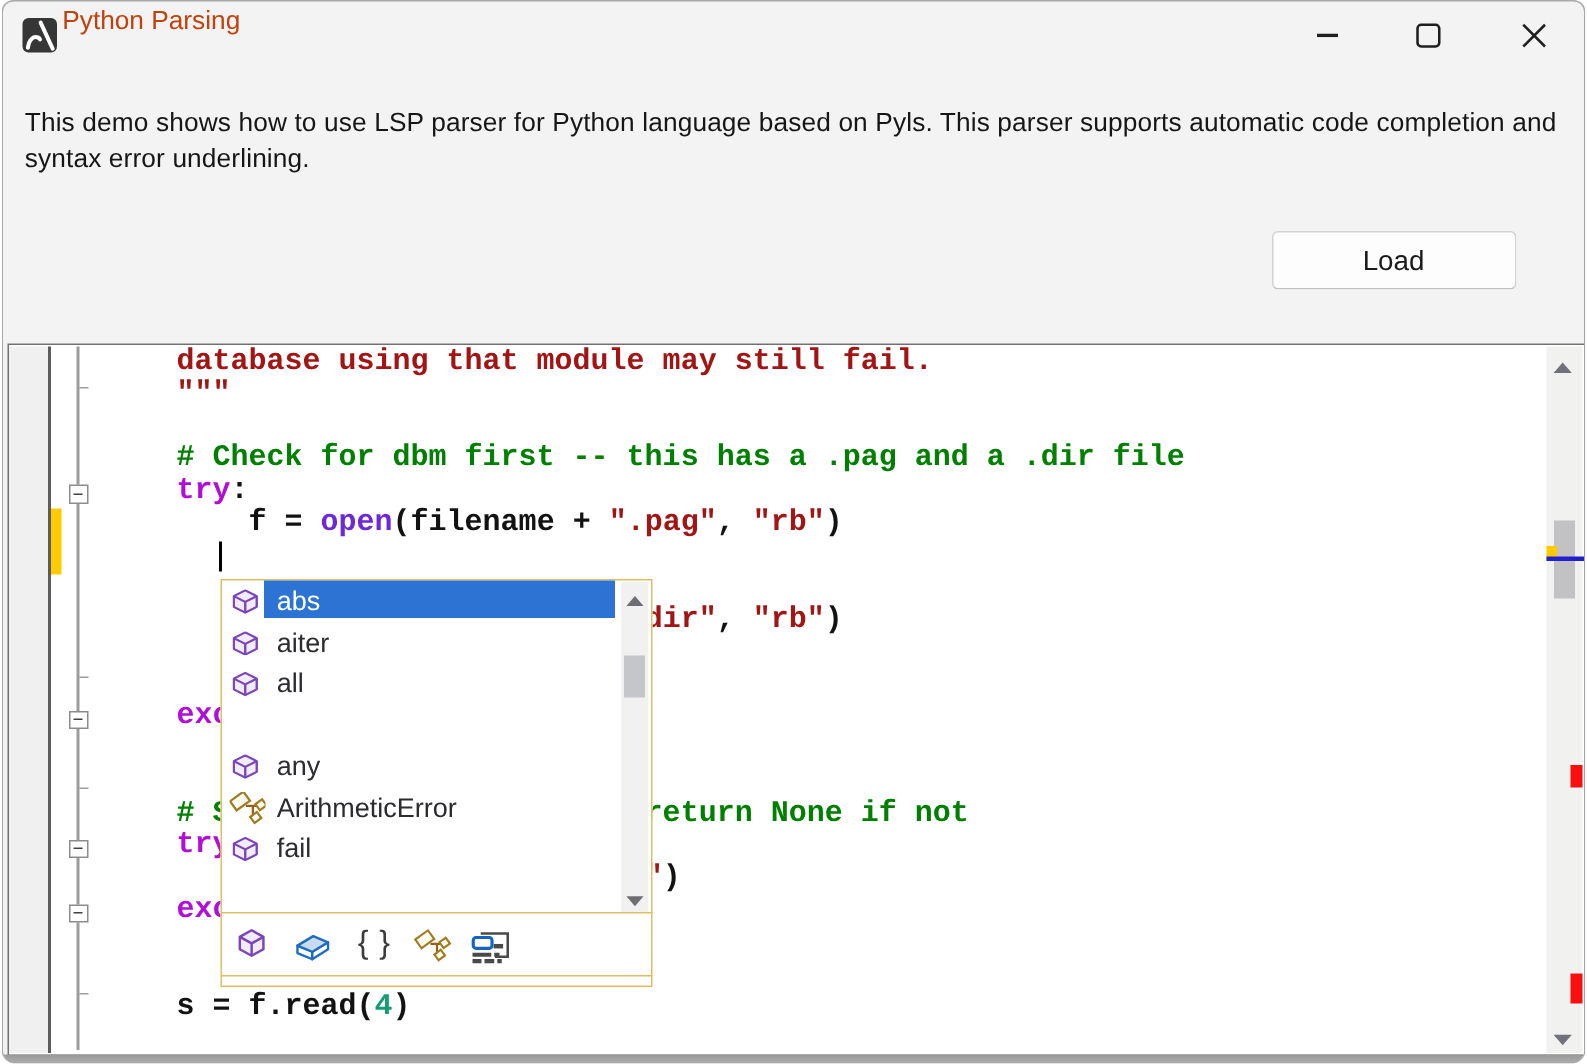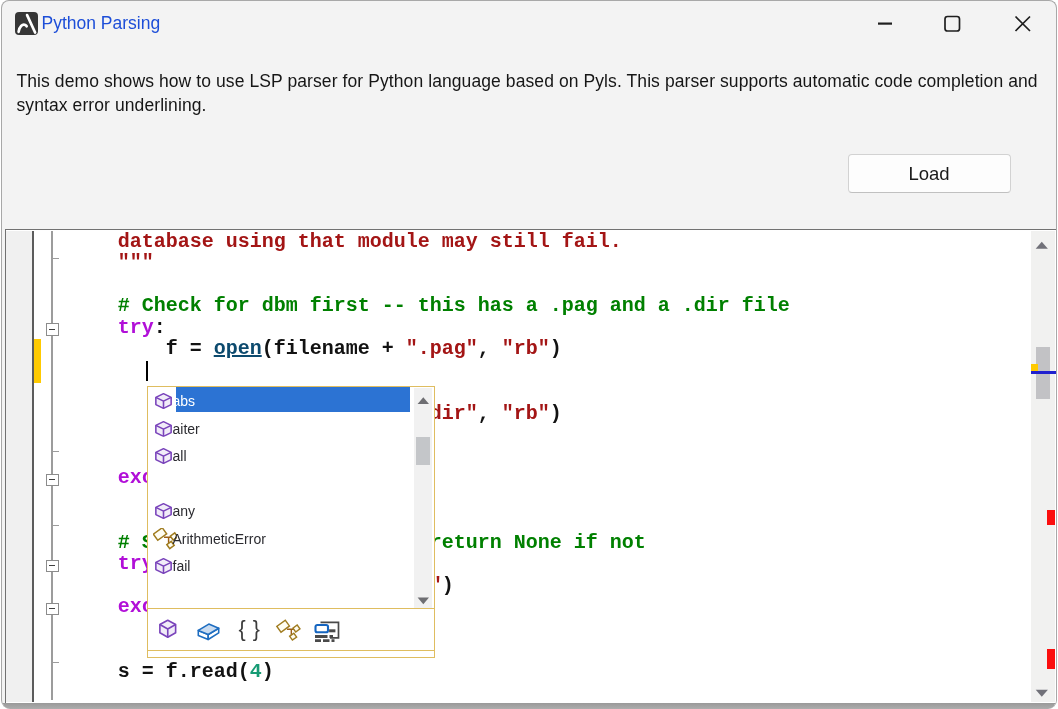--- a/index.html
+++ b/index.html
@@ -4,21 +4,21 @@
 <style>
   * { margin:0; padding:0; box-sizing:border-box; }
   html,body { width:1058px; height:709px; background:#fff; overflow:hidden;
     font-family:"Liberation Sans", sans-serif; }
   #win { position:absolute; left:0.5px; top:0; width:1056px; height:709px;
     background:#f3f3f3; border:1.5px solid #a8a8a8; border-bottom:none;
     border-radius:8px 8px 9px 9px; overflow:hidden; }
   
   #appicon { position:absolute; left:13px; top:11px; width:23px; height:23px;
     background:#363636; border-radius:4px; }
-  #title { position:absolute; left:40px; top:12px; font-size:17.5px; color:#1d4ed8; }
+  #title { position:absolute; left:40px; top:2px; font-size:17.5px; color:#c2410c; }
   .winbtn { position:absolute; top:0; }
   
   #desc { position:absolute; left:15px; letter-spacing:0.09px; top:67.5px; width:1030px;
     font-size:17.5px; line-height:24px; color:#161616; }
   
   #load { position:absolute; left:846px; top:153px; width:163px; height:39px;
     background:#fdfdfd; border:1px solid #d2d2d2; border-bottom-color:#c0c0c0;
     border-radius:4px; font-size:18.5px; color:#1a1a1a; text-align:center;
     line-height:37px; }
   
@@ -37,41 +37,41 @@
   .tick { position:absolute; left:51px; width:6px; height:1.3px; background:#9c9c9c; }
   .foldbox { position:absolute; left:44.6px; width:12.6px; height:12.6px; background:#fff;
     border:1px solid #8c8c8c; }
   .foldbox::after { content:""; position:absolute; left:2.4px; right:2.4px; top:4.5px;
     height:1.4px; background:#404040; }
   
   #code { position:absolute; left:68.2px; top:229.9px;
     font-family:"Liberation Mono", monospace; font-size:20px; font-weight:bold;
     line-height:21.5px; white-space:pre; color:#121212; }
   .red { color:#a31515; } .grn { color:#008000; } .pur { color:#b10fd8; }
-  .olv { color:#0c4a6e;text-decoration:underline; } .tea { color:#169b74; }
+  .olv { color:#6d28d9; } .tea { color:#169b74; }
   #cursor { position:absolute; left:144.6px; top:359.9px; width:1.7px; height:20.6px;
     background:#000; }
   
   #vsb { position:absolute; left:1029.6px; top:229.7px; width:24.2px; height:471.5px;
     background:#f1f1f0; }
   #vsb-thumb { position:absolute; left:5px; top:116.3px; width:14px; height:52px;
     background:#c2c2c5; }
   #sb-yellow { position:absolute; left:-0.6px; top:133.8px; width:7.5px; height:10px;
     background:#ffca00; }
   #sb-blue { position:absolute; left:-0.6px; top:140.1px; width:26px; height:2.8px;
     background:#2020cf; }
   .sb-red { position:absolute; left:16.4px; width:7.3px; background:#fb0e0e; }
   
   #popup { position:absolute; left:145px; top:384.9px; width:288.5px; height:271.8px;
     background:#fff; border:1.2px solid #dfbd60; }
   .row { position:absolute; left:1px; width:267px; height:27.45px; }
   .row .sel { position:absolute; left:27.5px; top:-0.3px; width:234px; height:24.6px;
     background:#2c73d3; }
-  .rowtxt { position:absolute; left:24px; top:50%; transform:translateY(-50%);
-    font-size:14px; color:#2b2b30; }
+  .rowtxt { position:absolute; left:36px; top:50%; transform:translateY(-50%);
+    font-size:18px; color:#2b2b30; }
   .selected .rowtxt { color:#fff; }
   .rowicon { position:absolute; left:8px; top:50%; transform:translateY(-50%); }
   #plist-sb { position:absolute; left:266.2px; top:1px; width:18.5px; height:220px;
     background:#f1f1f1; }
   #plist-sb .thumb { position:absolute; left:2.5px; top:49.6px; width:13.5px; height:28px;
     background:#c4c6c9; }
   #psep1 { position:absolute; left:0; top:221.3px; width:287px; height:1.2px;
     background:#dfbd60; }
   #psep2 { position:absolute; left:0; top:262.8px; width:287px; height:1.2px;
     background:#dfbd60; }

